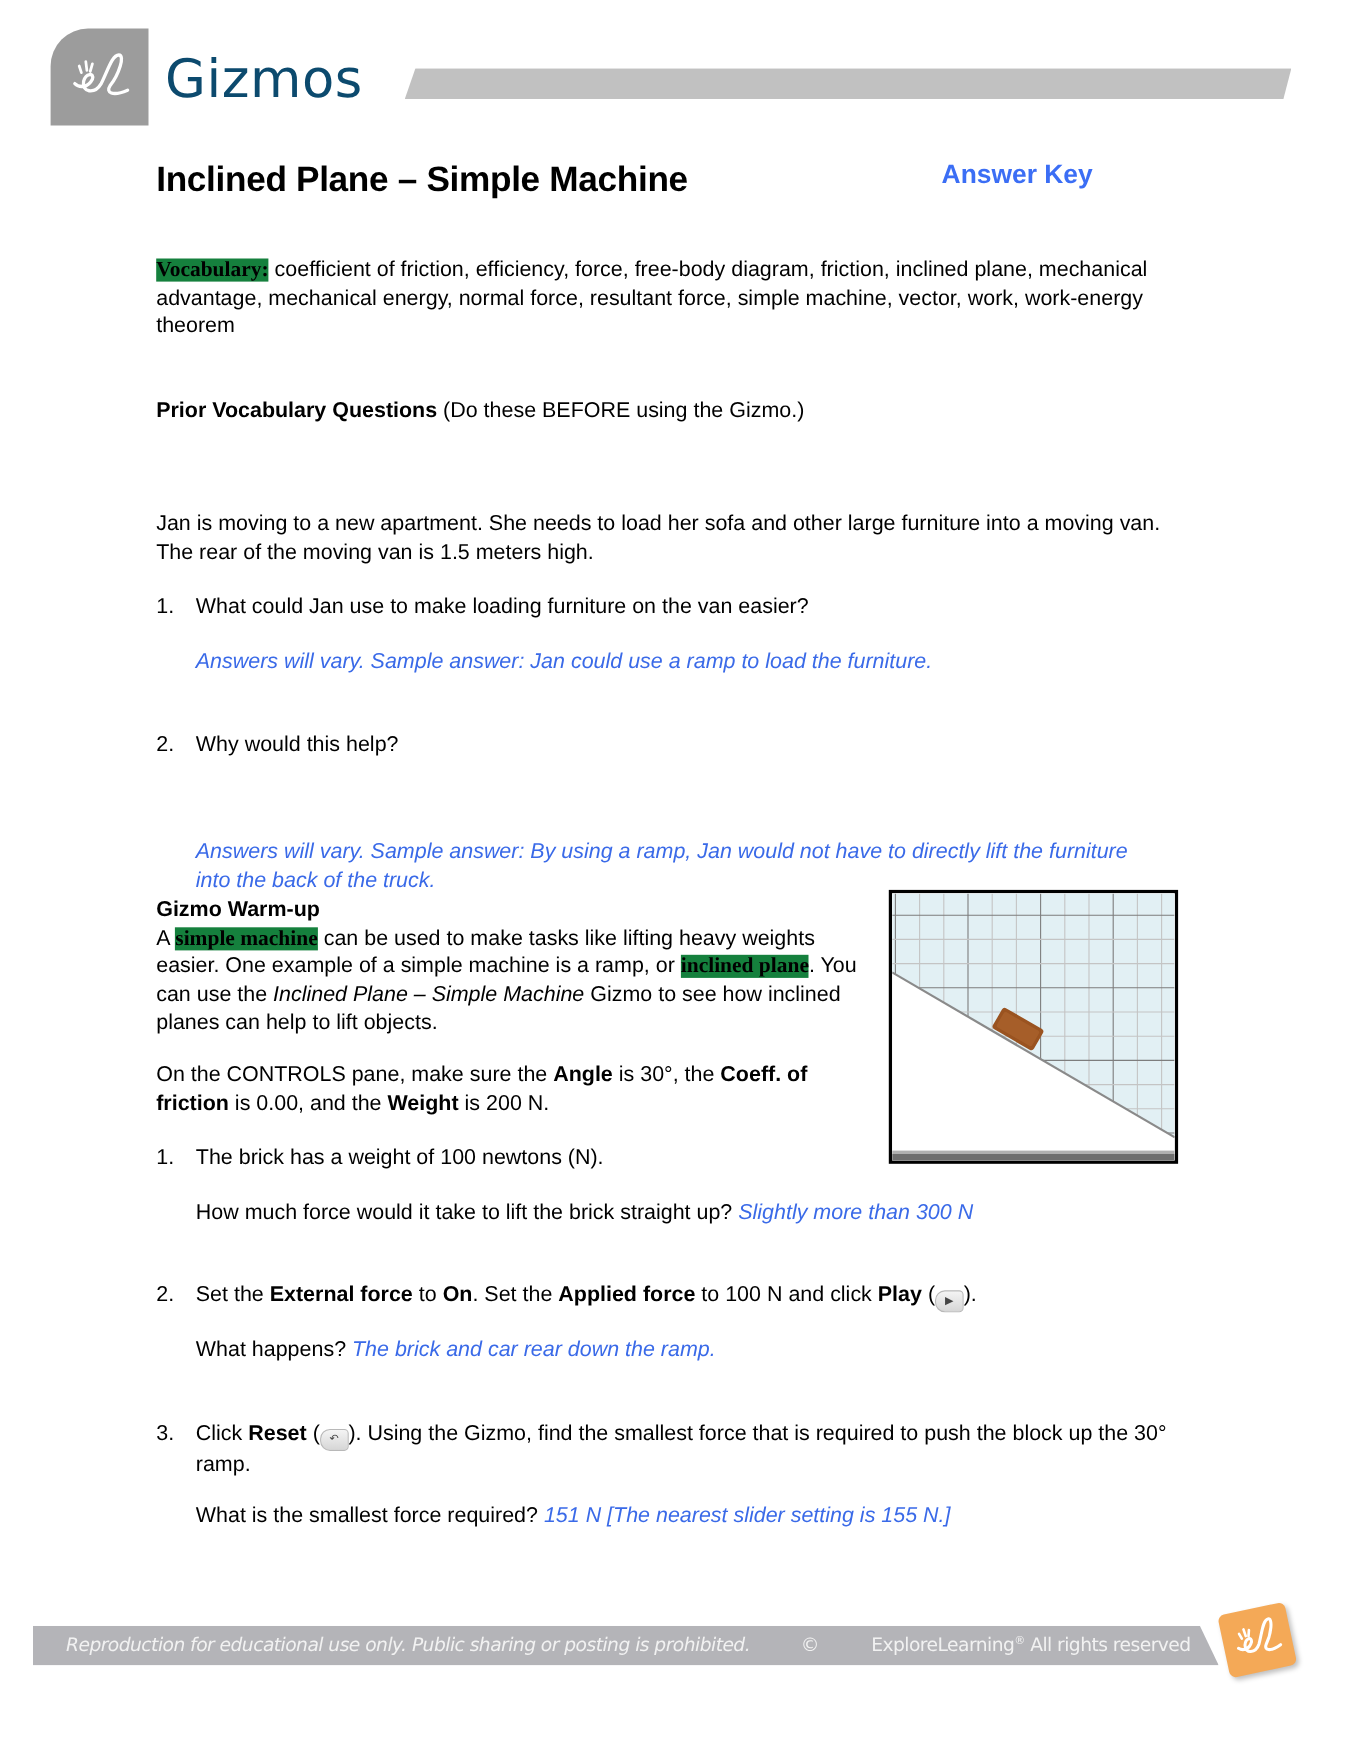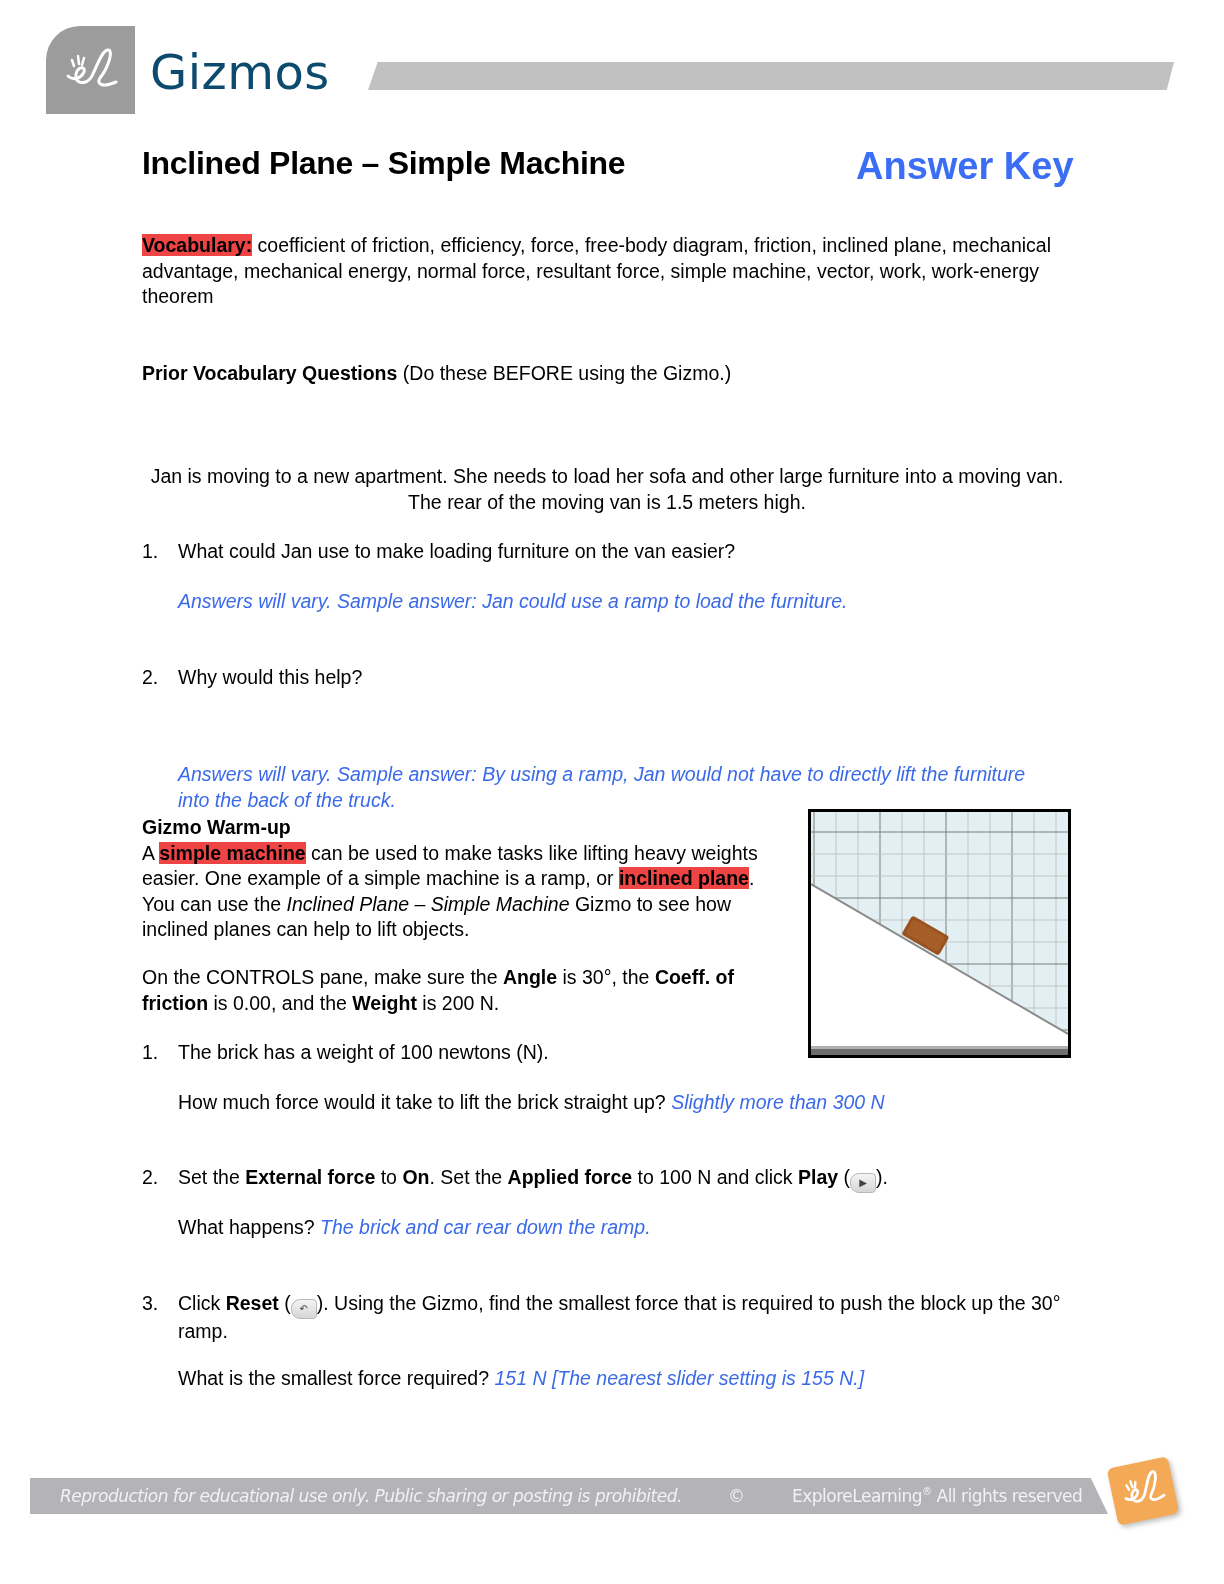--- a/index.html
+++ b/index.html
@@ -11,31 +11,31 @@
   .logo-box { left: 46px; top: 26px; width: 89px; height: 88px; background: #9c9c9c;
               border-top-left-radius: 34px; }
   .logo-box svg { position: absolute; left: 16px; top: 20px; }
   .brand { left: 150px; top: 44px; font-size: 48px; color: #0c4a6e; letter-spacing: 0.5px;
            font-family: "DejaVu Sans", sans-serif; line-height: 56px; }
   .header-bar { left: 368px; top: 62px; width: 806px; height: 28px; background: #c1c1c1;
                 clip-path: polygon(1.2% 0, 100% 0, 99.1% 100%, 0 100%); }
 
   
   .title { left: 142px; top: 145px; font-size: 32px; font-weight: bold; letter-spacing: -0.3px; }
-  .answer-key { left: 856px; top: 145px; font-size: 38px; font-weight: bold; color: #3b6ef5; }
+  .answer-key { left: 856px; top: 145px; font-size: 24px; font-weight: bold; color: #3b6ef5; }
 
   .para { font-size: 19.5px; line-height: 25.5px; left: 142px; }
-  .hl { background: #ef4444; }
+  .hl { background: #15803d; font-family: Liberation Serif, serif; }
   .blue { color: #3a6ae8; }
   .ital { font-style: italic; }
   .b { font-weight: bold; }
 
   .vocab { top: 233px; width: 930px; }
   .pk { top: 361px; width: 930px; }
-  .jan { top: 464px; width: 930px; text-align: center; }
+  .jan { top: 464px; width: 930px; }
 
   .q { font-size: 19.5px; line-height: 25.5px; }
   .qnum { position: absolute; left: 142px; }
   .qtext { position: absolute; left: 178px; width: 890px; }
 
   
   .gizmo { left: 808px; top: 809px; width: 263px; height: 249px; border: 3px solid #000;
            box-sizing: border-box; overflow: hidden; background: #fff; }
 
   .inline-btn { display: inline-block; width: 24px; height: 18px; background: linear-gradient(#f4f4f4,#d6d6d6);

